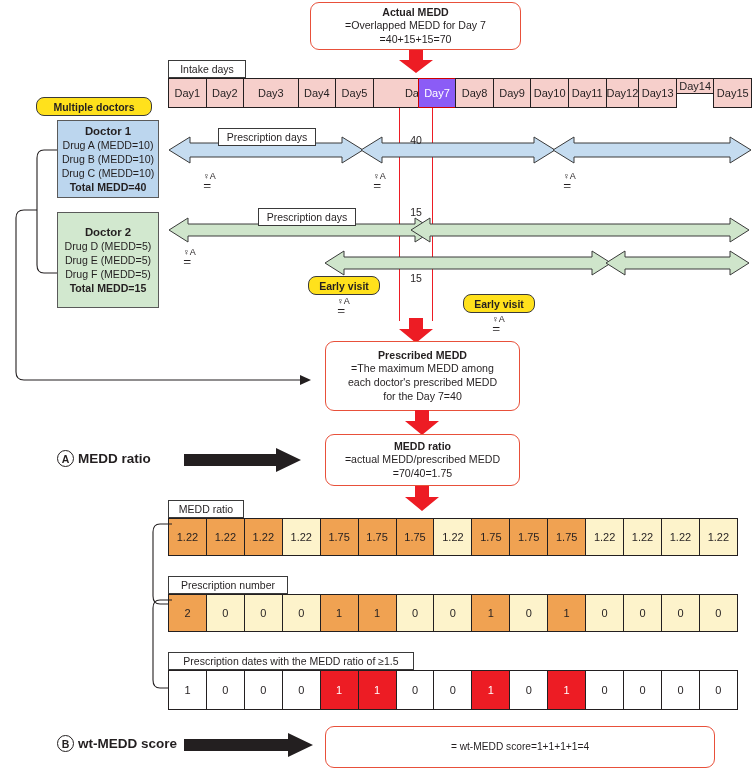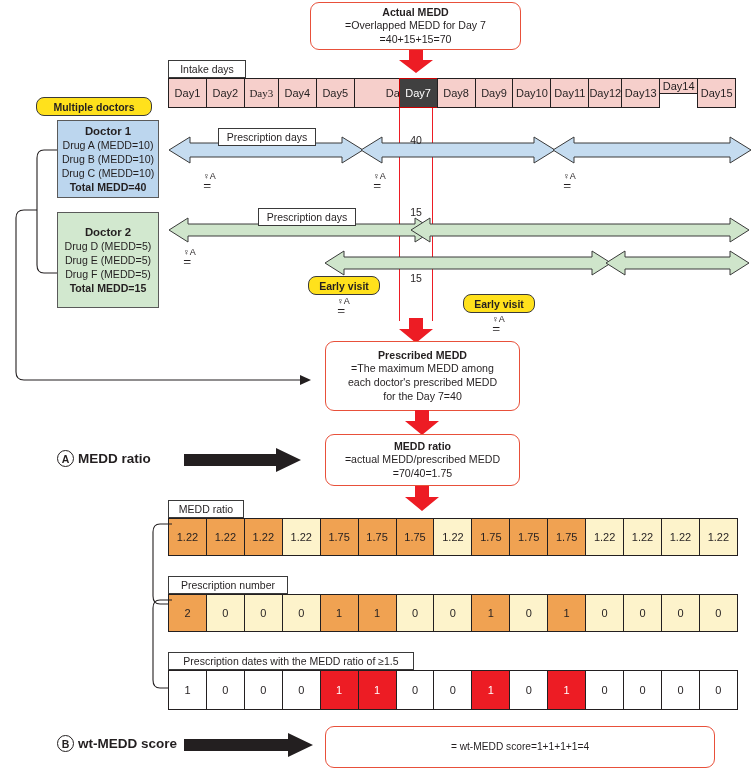--- a/index.html
+++ b/index.html
@@ -17,21 +17,21 @@
              display:flex;align-items:center;justify-content:center;
              padding:0 6px;white-space:nowrap;z-index:6;}
   .yellow{background:#ffe11c;border:1.3px solid #3a3a3a;border-radius:8px;
           font-size:10.5px;font-weight:bold;display:flex;align-items:center;
           justify-content:center;white-space:nowrap;z-index:7;}
 
   
   .daycell{border:1px solid #231f20;background:#f6cfcb;font-size:11px;
            display:flex;align-items:center;justify-content:center;
            box-sizing:border-box;}
-  .daycell.hl{background:#404040;color:#fff;border-color:#c00;font-weight:normal;}
+  .daycell.hl{background:#8b5cf6;color:#fff;border-color:#c00;font-weight:normal;}
 
   
   .doccard{border:1px solid #5a5a5a;text-align:center;display:flex;
            flex-direction:column;align-items:center;justify-content:center;
            font-size:10.6px;line-height:1.30;}
   .doccard .nm{font-weight:bold;font-size:11.4px;margin-bottom:1px;}
   .doccard .tot{font-weight:bold;}
   .doc1{background:#bcd6ee;}
   .doc2{background:#d2e8cf;}
 
@@ -70,21 +70,21 @@
   <svg width="36" height="24" viewBox="0 0 36 24">
     <polygon points="11,0 25,0 25,10 35,10 18,23 1,10 11,10" fill="#ed1c24"></polygon>
   </svg>
 </div>
 
 <div class="abs label-tab" style="left:168px;top:60px;width:78px;height:18px;">Intake days</div>
 
 <div class="abs gridrow" style="left:168px;top:78px;width:584px;height:30px;">
     <div class="daycell" style="width: 38.9333px; height: 30px;">Day1</div>
     <div class="daycell" style="width: 38.9333px; height: 30px; margin-left: -1px;">Day2</div>
-    <div class="daycell" style="width: 35px; height: 30px; margin-left: -1px; font-family: Liberation Serif, serif;">Day3</div>
+    <div class="daycell" style="width: 56px; height: 30px; margin-left: -1px;">Day3</div>
     <div class="daycell" style="width: 38.9333px; height: 30px; margin-left: -1px;">Day4</div>
     <div class="daycell" style="width: 38.9333px; height: 30px; margin-left: -1px;">Day5</div>
     <div class="daycell" style="width: 38.9333px; height: 30px; margin-left: -1px; padding-left: 44px;">Day6</div>
     <div class="daycell hl" style="width: 38.9333px; height: 30px; margin-left: -1px;">Day7</div>
     <div class="daycell" style="width: 38.9333px; height: 30px; margin-left: -1px;">Day8</div>
     <div class="daycell" style="width: 38.9333px; height: 30px; margin-left: -1px;">Day9</div>
     <div class="daycell" style="width: 38.9333px; height: 30px; margin-left: -1px;">Day10</div>
     <div class="daycell" style="width: 38.9333px; height: 30px; margin-left: -1px;">Day11</div>
     <div class="daycell" style="width: 34px; height: 30px; margin-left: -1px;">Day12</div>
     <div class="daycell" style="width: 38.9333px; height: 30px; margin-left: -1px;">Day13</div>

